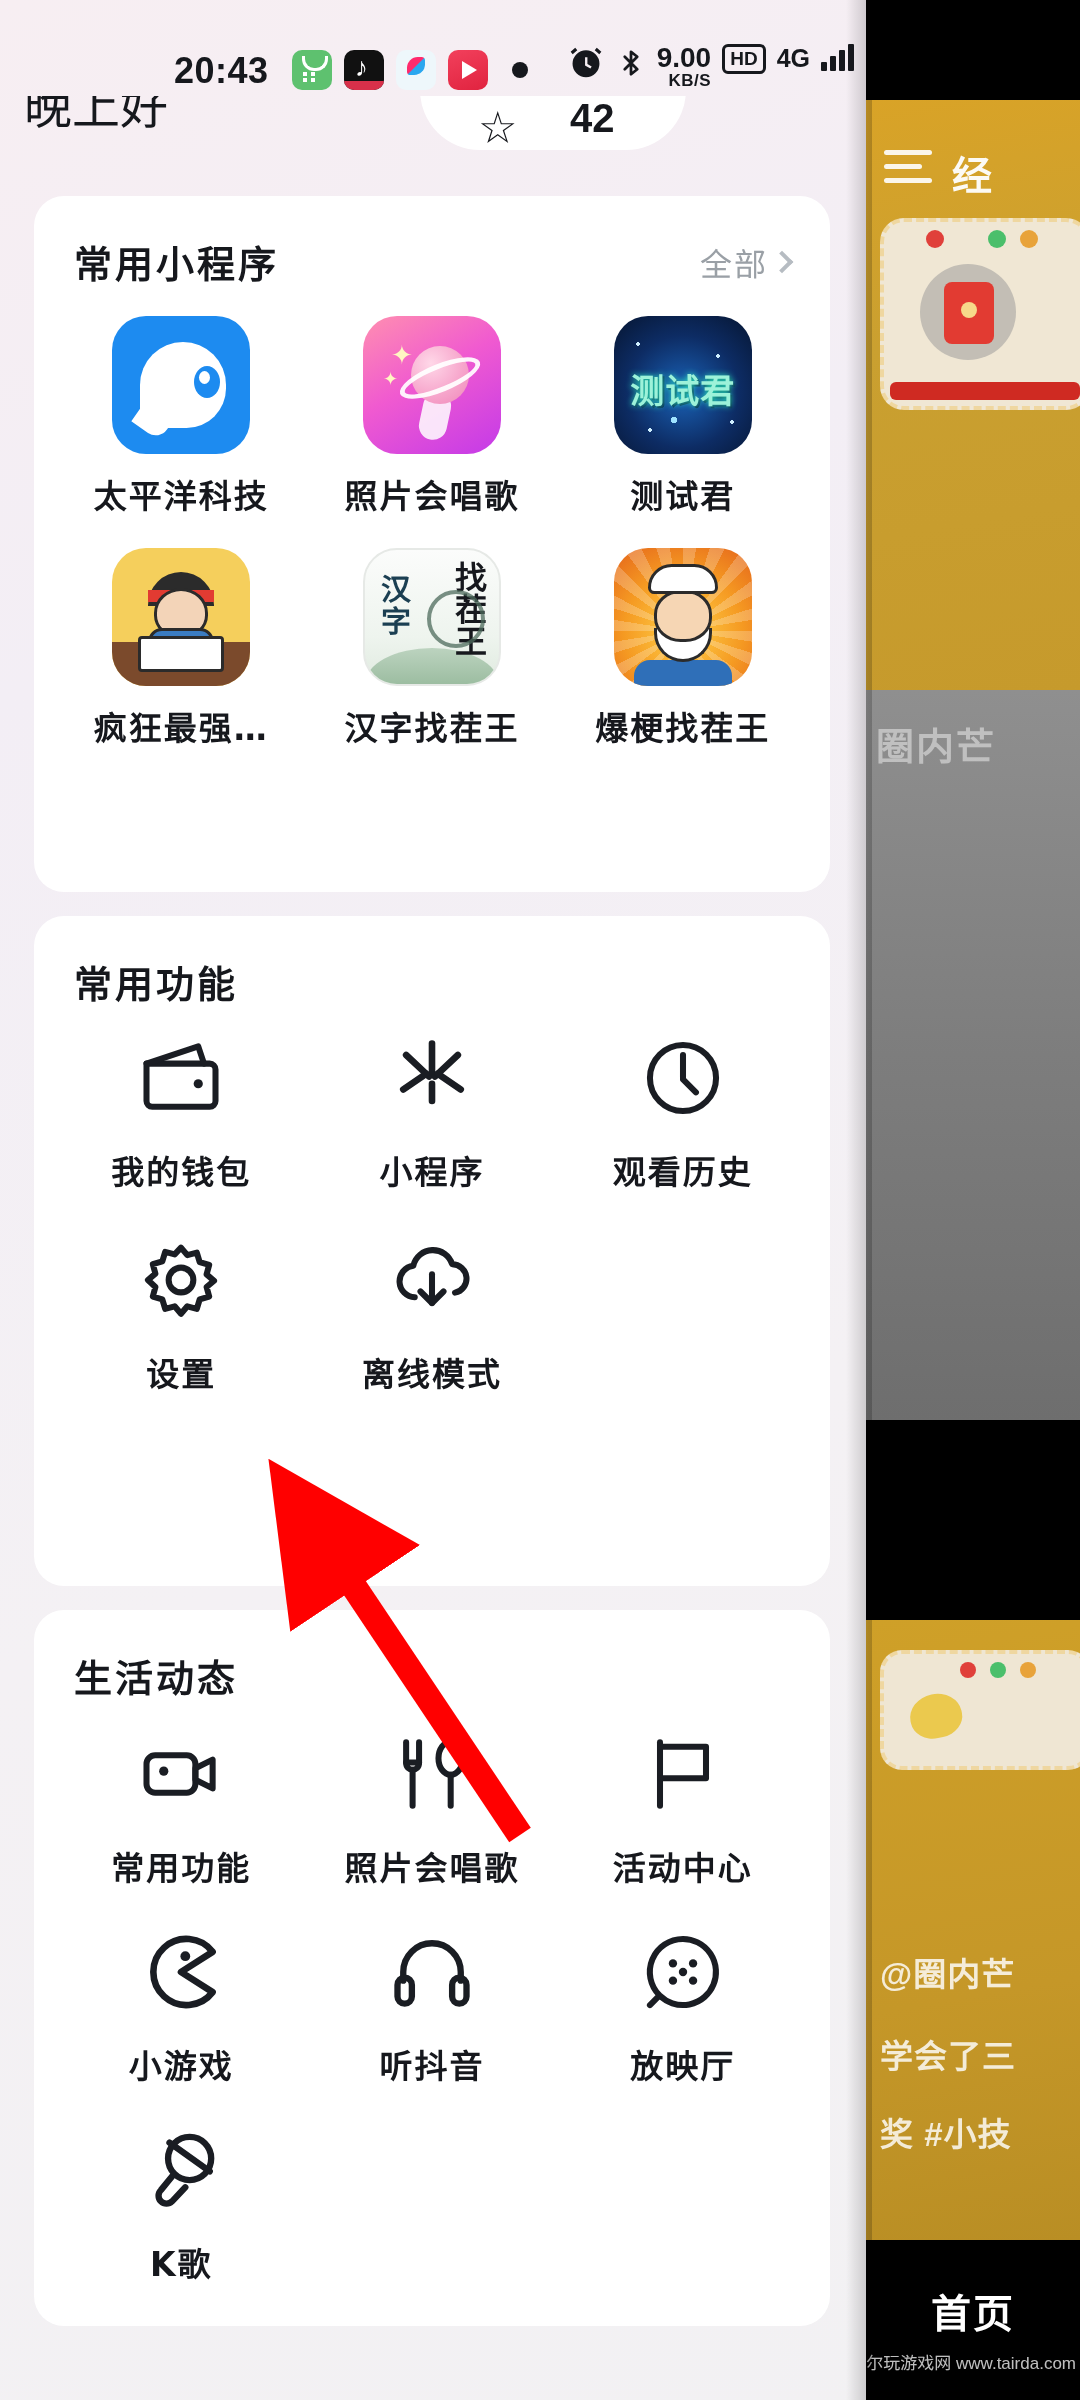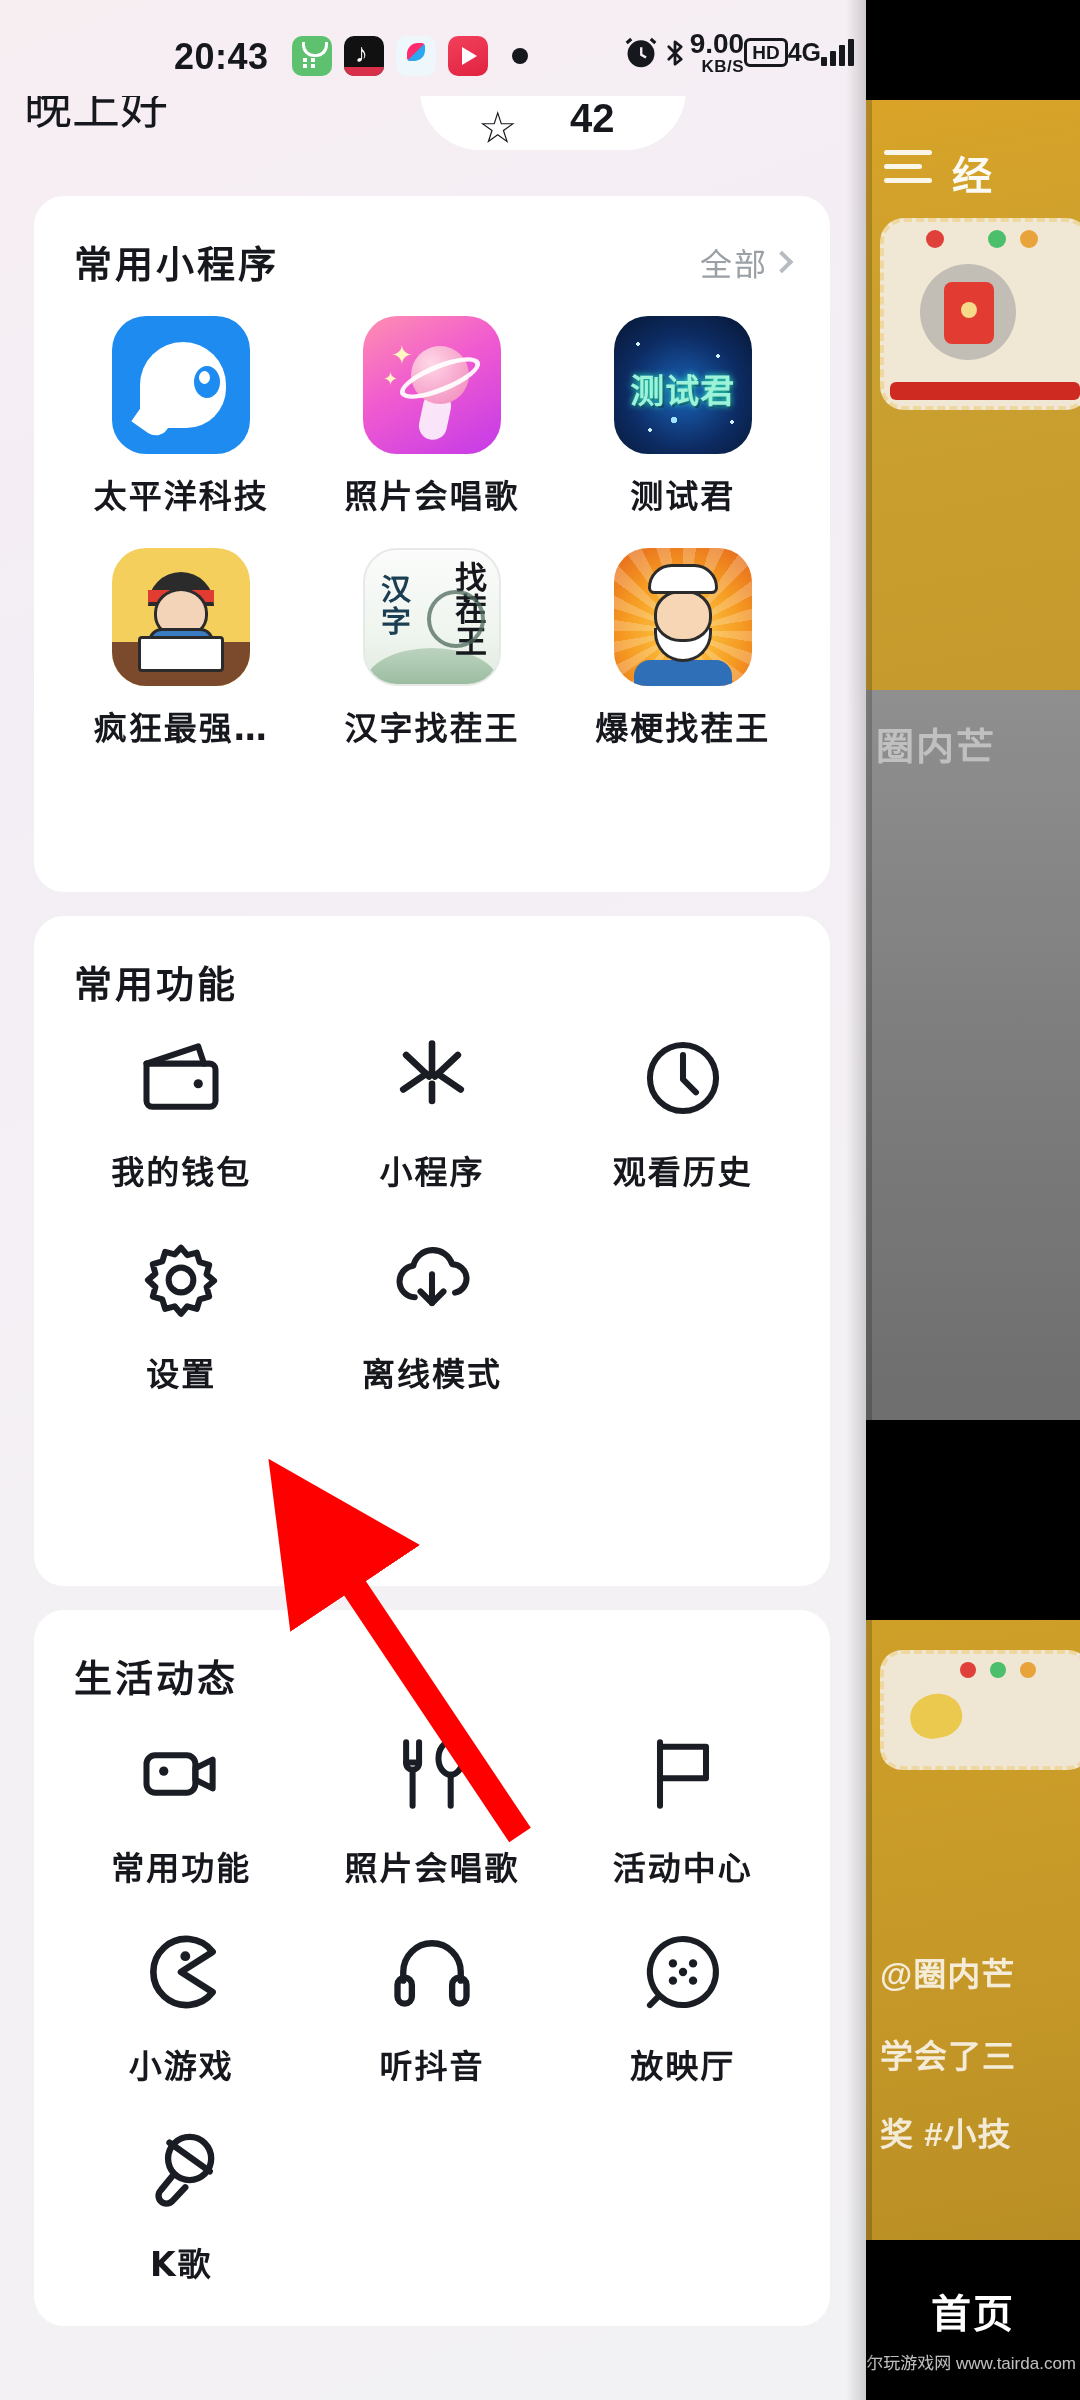--- a/index.html
+++ b/index.html
@@ -111,21 +111,21 @@
     color:#fff; font-size: 40px; font-weight:700; letter-spacing: 2px;
   }
   .bg-watermark {
     position:absolute; right: 4px; bottom: 26px;
     display:flex; align-items:center; gap: 6px;
     color: rgba(255,255,255,.75); font-size: 17px; white-space:nowrap;
   }
 
   
   #statusbar {
-    position: absolute; left: 0; top: 0; width: 866px; height: 96px;
+    position: absolute; left: 0; top: 14px; width: 866px; height: 96px;
     display: flex; align-items: center;
     padding: 0 4px 0 0;
     z-index: 30;
   }
   .sb-time {
     position:absolute; left: 174px; top: 36px;
     font-size: 36px; font-weight: 700; color: #16181d;
     letter-spacing: .5px;
   }
   .sb-apps { position:absolute; left: 292px; top: 36px; display:flex; gap:12px; align-items:center; }
@@ -158,21 +158,21 @@
   }
   .sb-app.youtube { background: linear-gradient(160deg,#f2405c,#e0233f); }
   .sb-app.youtube:after{
     content:""; position:absolute; left:14px; top:11px;
     border-left: 15px solid #fff; border-top: 9px solid transparent; border-bottom: 9px solid transparent;
   }
   .sb-dot {
     position:absolute; left: 512px; top: 48px;
     width: 16px; height: 16px; border-radius: 50%; background:#16181d;
   }
-  .sb-right { position:absolute; right: 12px; top: 30px; display:flex; align-items:center; }
+  .sb-right { position:absolute; right: 12px; top: 30px; display:flex; align-items:flex-start; gap: 11px; }
   .sb-ico { color:#16181d; display:flex; align-items:center; }
   .sb-net { display:flex; flex-direction:column; align-items:flex-end; line-height: 1; }
   .sb-net .v { font-size: 28px; font-weight: 700; color:#16181d; }
   .sb-net .u { font-size: 17px; font-weight: 700; color:#16181d; letter-spacing: .5px; }
   .sb-hd {
     border: 3px solid #16181d; border-radius: 6px; padding: 1px 5px;
     font-size: 19px; font-weight: 800; color:#16181d; line-height: 1.15;
   }
   .sb-4g { display:flex; align-items:flex-end; gap: 3px; }
   .sb-4g .g { font-size: 25px; font-weight: 800; color:#16181d; }

